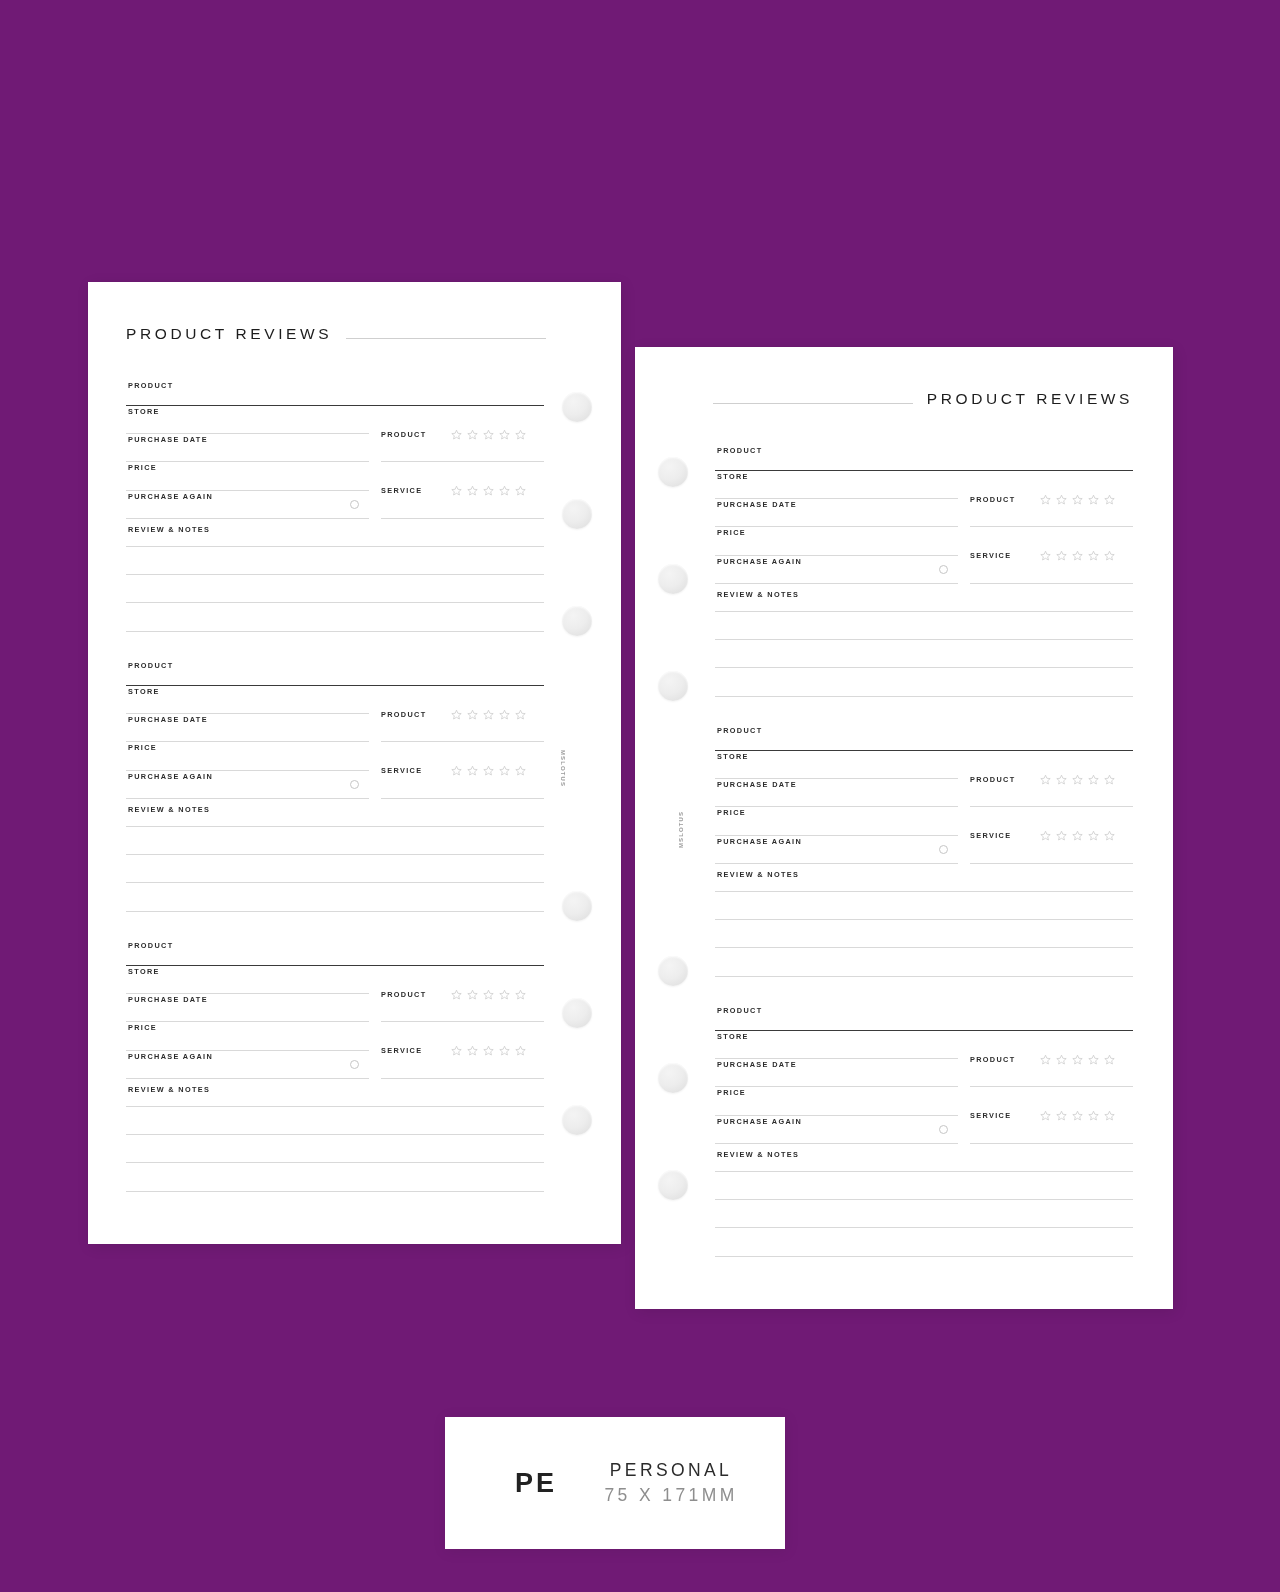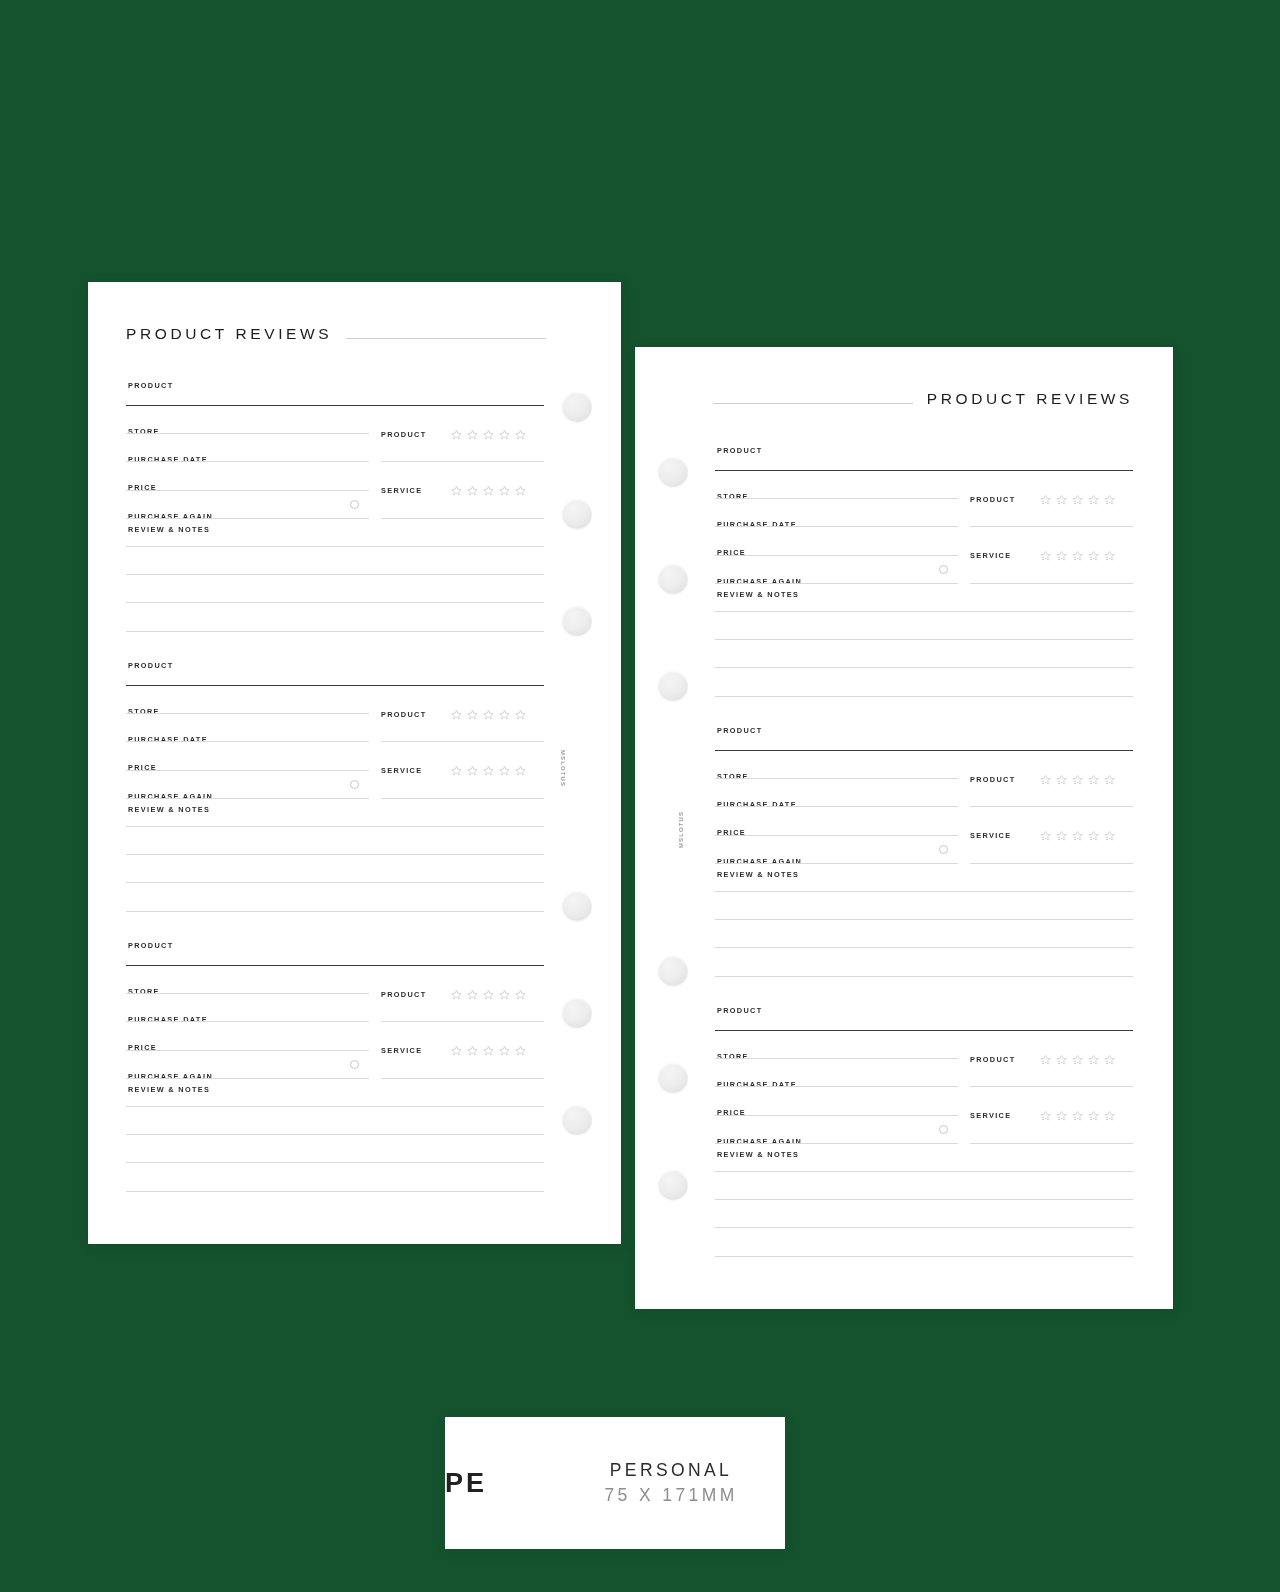--- a/index.html
+++ b/index.html
@@ -9,21 +9,21 @@
     height: 1592px;
     background: #f7f7f7;
     font-family: "Liberation Sans", sans-serif;
     overflow: hidden;
   }
 
   #stage {
     position: relative;
     width: 1280px;
     height: 1592px;
-    background: #14532d;
+    background: #701a75;
   }
 
   
   .page {
     position: absolute;
     background: #ffffff;
   }
 
   .page.left {
     left: 88px;
@@ -99,21 +99,21 @@
 
   
   .entry-body { display: flex; margin-top: 0; }
   .col-fields { width: 243px; }
   .col-rating { width: 175px; padding-left: 12px; }
 
   .field {
     position: relative;
     height: 28.2px;
   }
-  .field .lbl { position: absolute; left: 2px; top: 22px; }
+  .field .lbl { position: absolute; left: 2px; top: 2px; }
   .field .line {
     position: absolute;
     left: 0; right: 0; bottom: 0;
     height: 1px;
     background: #d9d9d9;
   }
   .field .circle {
     position: absolute;
     right: 10px;
     top: 9px;
@@ -198,21 +198,21 @@
     display: flex;
     height: 132px;
     filter: drop-shadow(1px 2px 7px rgba(0,0,0,0.07));
   }
   .badge-sq {
     width: 112px;
     height: 132px;
     background: #fff;
     display: flex;
     align-items: center;
-    justify-content: flex-start;
+    justify-content: flex-end;
   }
   .badge-sq .code {
     font-size: 27px;
     letter-spacing: 3px;
     font-weight: 700;
     color: #222;
     line-height: 1;
   }
   .badge-rect {
     width: 228px;

